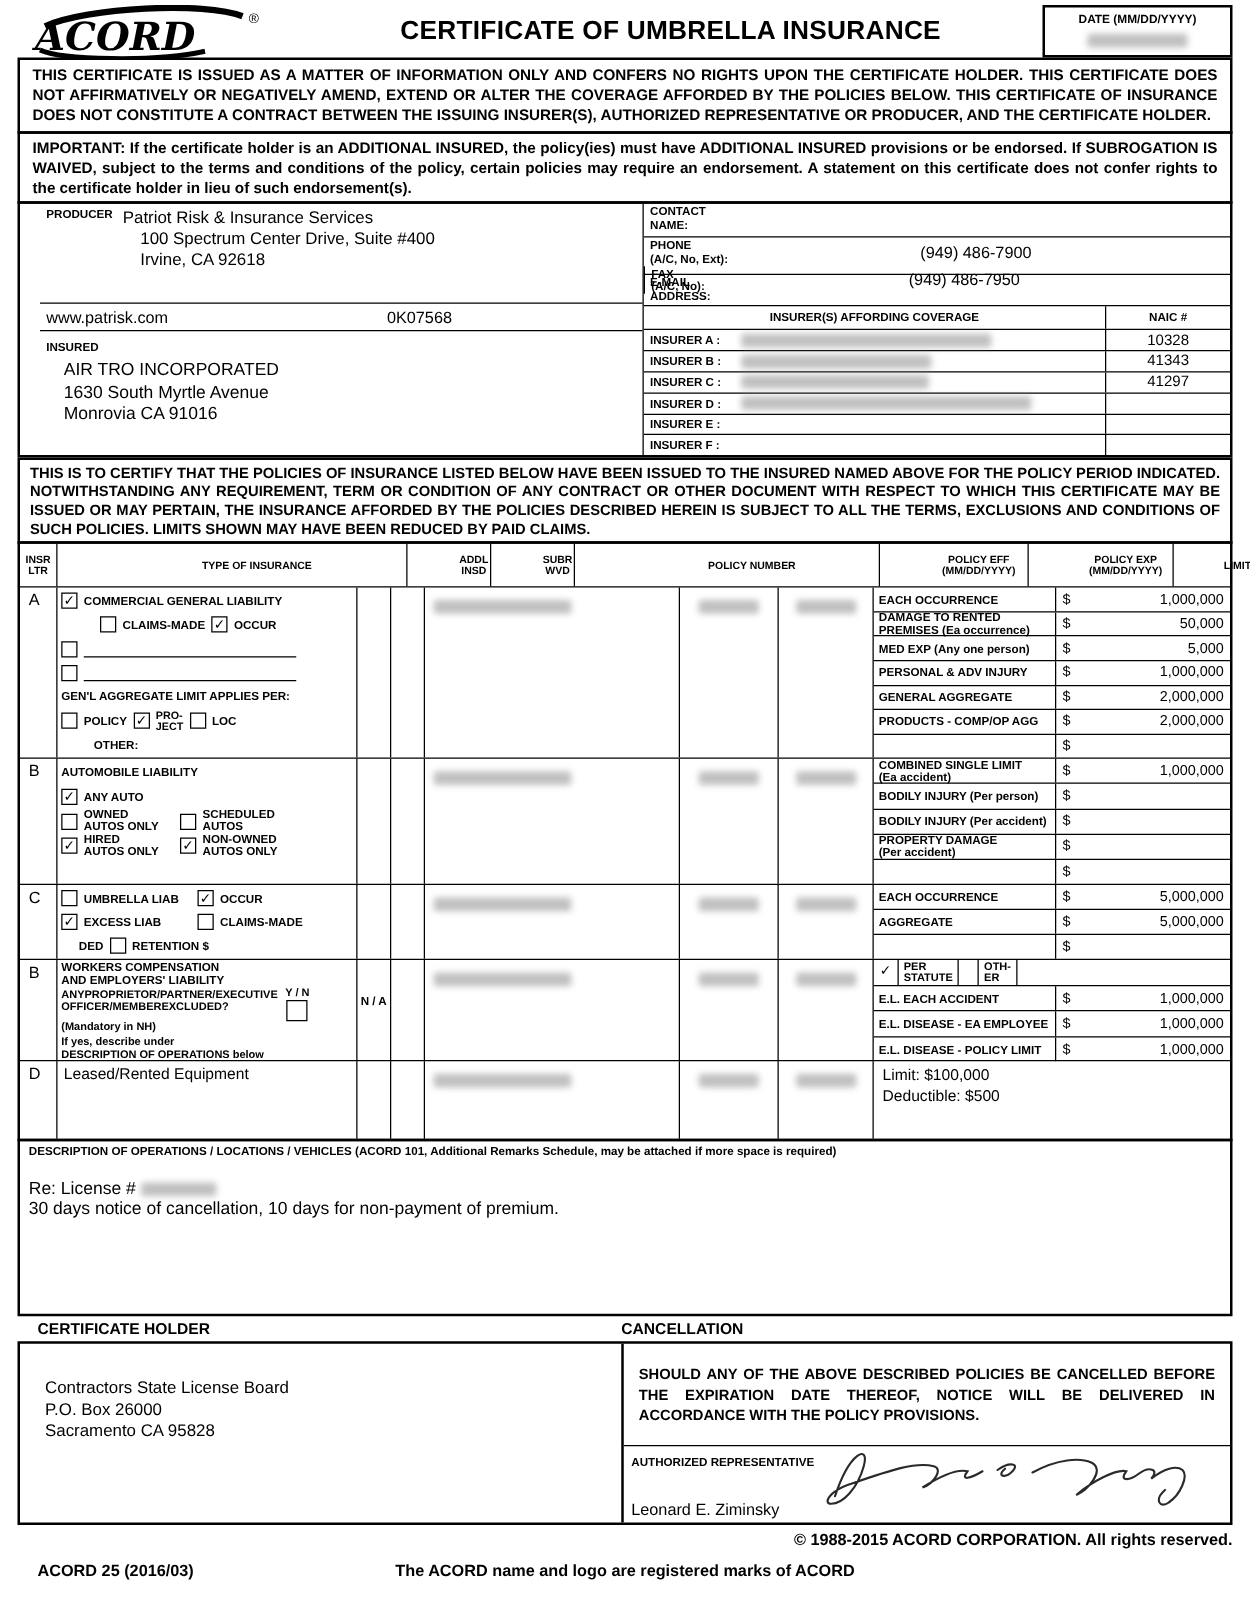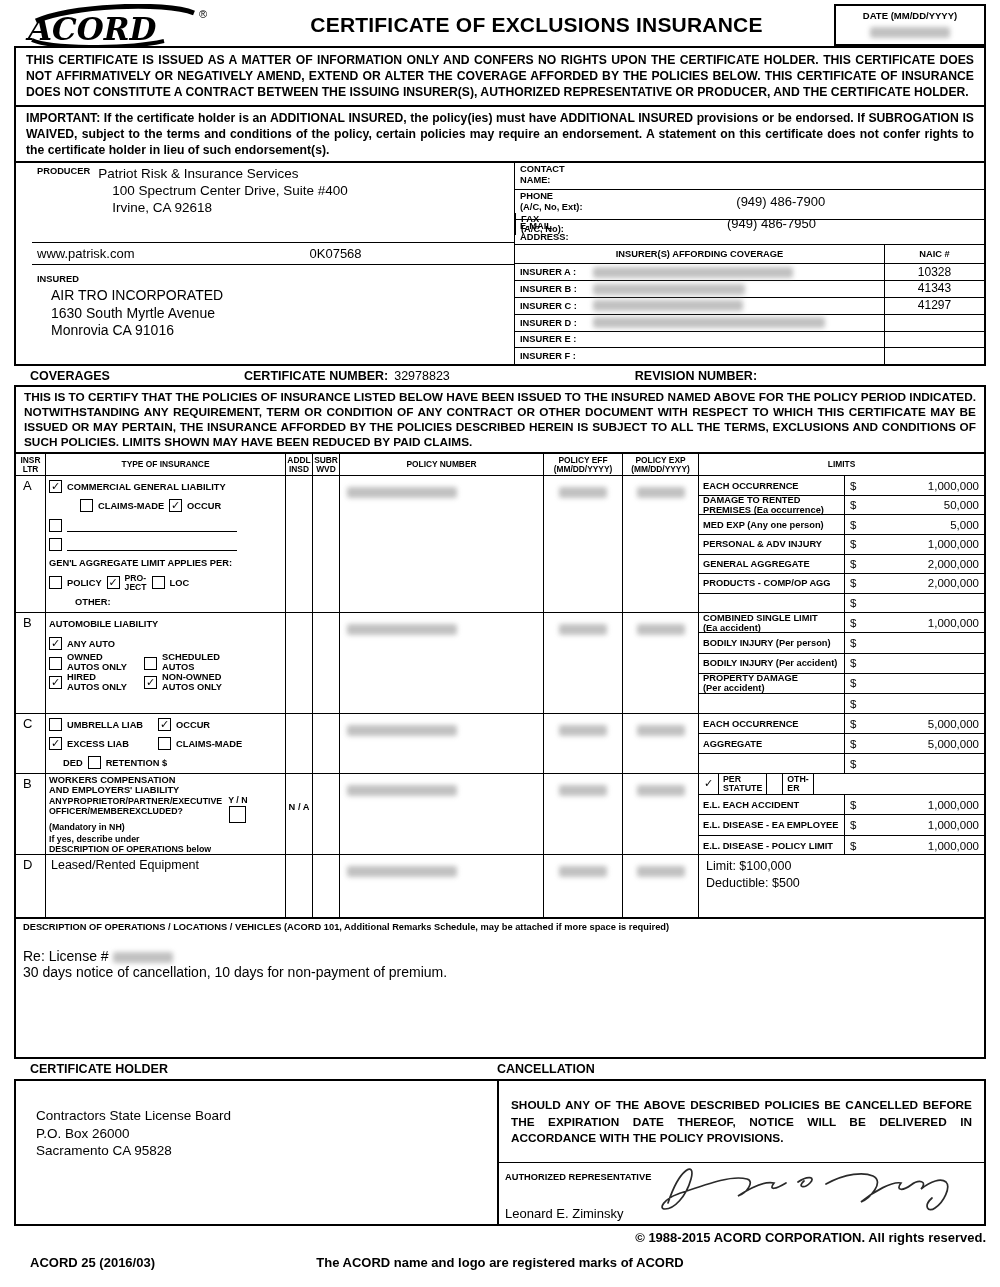--- a/index.html
+++ b/index.html
@@ -58,21 +58,21 @@
   
   .covbar { display: flex; align-items: center; height: 19px; font-weight: bold; font-size: 12.5px; }
   .covbar .s1 { margin-left: 16px; width: 214px; }
   .covbar .certnum { font-weight: normal; margin-left: 6px; }
   .covbar .s3 { margin-left: 185px; }
 
   .covstmt { font-weight: bold; font-size: 11.8px; line-height: 1.25; padding: 3px 8px; text-align: justify; }
 
   
   .gridcols { display: grid; grid-template-columns: 30px 240px 27px 27px 204px 79px 76px 1fr; }
-  .thead { height: 22px; border-bottom: 1px solid #000; font-size: 8.4px; font-weight: bold; }
+  .thead { height: 35px; border-bottom: 1px solid #000; font-size: 8.4px; font-weight: bold; gap: 40px; }
   .th { border-right: 1px solid #000; display: flex; align-items: center; justify-content: center;
         text-align: center; line-height: 1.08; }
   .th:last-child { border-right: none; }
 
   .covrow { border-bottom: 1px solid #000; }
   .covrow:last-child { border-bottom: none; }
   .cltr { border-right: 1px solid #000; font-size: 13px; padding: 2px 0 0 7px; }
   .ctype { border-right: 1px solid #000; padding: 1px 3px; }
   .caddl, .csubr { border-right: 1px solid #000; text-align: center; padding-top: 32px; }
   .cpol { border-right: 1px solid #000; padding: 6px 7px; }
@@ -141,21 +141,21 @@
 
   <div class="hdr">
     <div class="logo">
       <svg width="215" height="44" viewBox="0 0 215 44">
         <path d="M22,17 C55,2 150,-3 180,9" stroke="#000" stroke-width="5" fill="none"></path>
         <path d="M18,36 C35,44 110,46 150,37" stroke="#000" stroke-width="4" fill="none"></path>
         <text x="14" y="36" font-family="DejaVu Serif, serif" font-style="italic" font-weight="bold" font-size="31">ACORD</text>
         <text x="185" y="14" font-size="11">®</text>
       </svg>
     </div>
-    <div class="title">CERTIFICATE OF EXCLUSIONS INSURANCE</div>
+    <div class="title">CERTIFICATE OF UMBRELLA INSURANCE</div>
     <div class="datebox">
       <div>DATE (MM/DD/YYYY)</div>
       <span class="redact" style="width:80px; margin-top:6px;"></span>
     </div>
   </div>
 
   <div class="b2 decl">THIS CERTIFICATE IS ISSUED AS A MATTER OF INFORMATION ONLY AND CONFERS NO RIGHTS UPON THE CERTIFICATE HOLDER. THIS CERTIFICATE DOES NOT AFFIRMATIVELY OR NEGATIVELY AMEND, EXTEND OR ALTER THE COVERAGE AFFORDED BY THE POLICIES BELOW.  THIS CERTIFICATE OF INSURANCE DOES NOT CONSTITUTE A CONTRACT BETWEEN THE ISSUING INSURER(S), AUTHORIZED REPRESENTATIVE OR PRODUCER, AND THE CERTIFICATE HOLDER.</div>
 
   <div class="b2 imp">IMPORTANT:  If the certificate holder is an ADDITIONAL INSURED, the policy(ies) must have ADDITIONAL INSURED provisions or be endorsed.  If SUBROGATION IS WAIVED, subject to the terms and conditions of the policy, certain policies may require an endorsement.  A statement on this certificate does not confer rights to the certificate holder in lieu of such endorsement(s).</div>
 
@@ -231,26 +231,20 @@
         <span class="naiccell naicval"></span>
       </div>
       <div class="insrow sm">
         <span class="inslbl">INSURER F :</span>
         <span class="insval"></span>
         <span class="naiccell naicval"></span>
       </div>
     </div>
   </div>
 
-  <div class="covbar">
-    <span class="s1">COVERAGES</span>
-    <span>CERTIFICATE NUMBER:</span>
-    <span class="certnum">32978823</span>
-    <span class="s3">REVISION NUMBER:</span>
-  </div>
 
   <div class="b2 covstmt" style="margin-top:0;">THIS IS TO CERTIFY THAT THE POLICIES OF INSURANCE LISTED BELOW HAVE BEEN ISSUED TO THE INSURED NAMED ABOVE FOR THE POLICY PERIOD INDICATED.  NOTWITHSTANDING ANY REQUIREMENT, TERM OR CONDITION OF ANY CONTRACT OR OTHER DOCUMENT WITH RESPECT TO WHICH THIS CERTIFICATE MAY BE ISSUED OR MAY PERTAIN, THE INSURANCE AFFORDED BY THE POLICIES DESCRIBED HEREIN IS SUBJECT TO ALL THE TERMS, EXCLUSIONS AND CONDITIONS OF SUCH POLICIES. LIMITS SHOWN MAY HAVE BEEN REDUCED BY PAID CLAIMS.</div>
 
   <div class="b2">
     <div class="gridcols thead">
       <div class="th pre">INSR
 LTR</div>
       <div class="th">TYPE OF INSURANCE</div>
       <div class="th pre">ADDL
 INSD</div>

